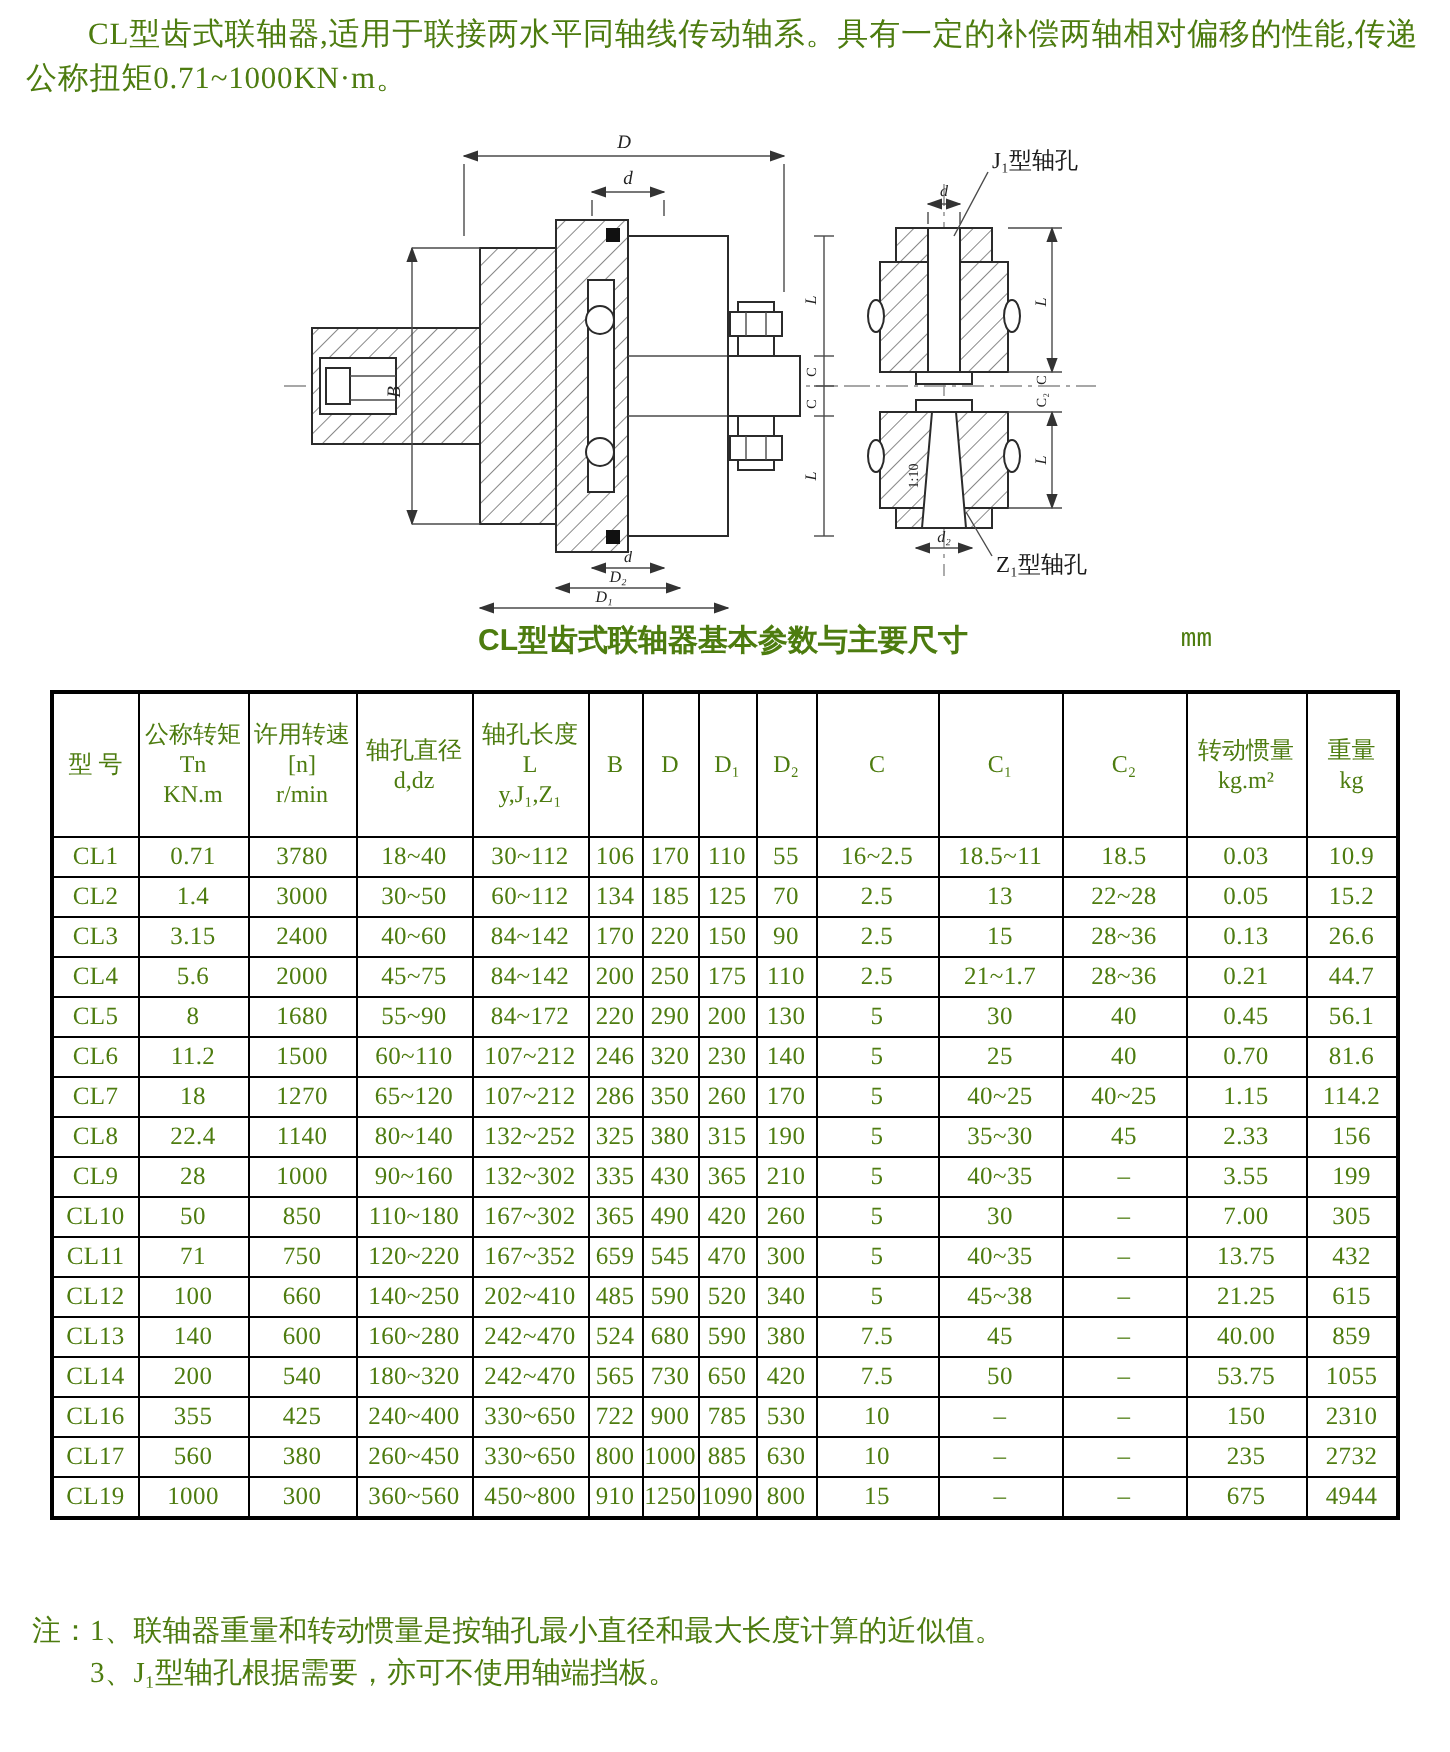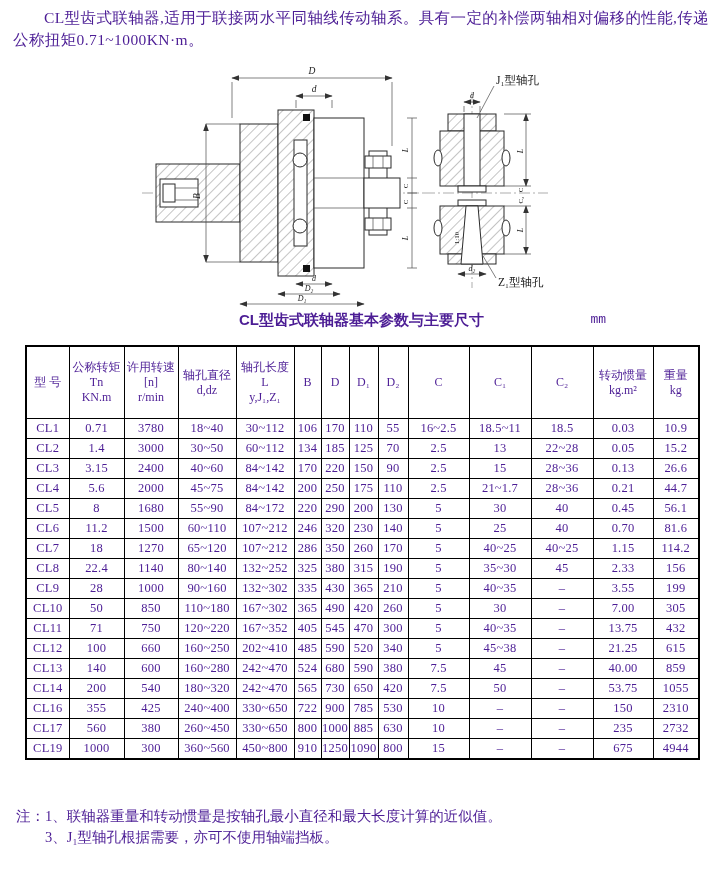--- a/index.html
+++ b/index.html
@@ -1,17 +1,17 @@
 <!DOCTYPE html>
 <html><head>
 <meta charset="utf-8">
 <style>
   html,body{margin:0;padding:0;background:#fff;}
   .page{position:relative;width:725px;height:876px;background:#ffffff;overflow:hidden;
-        font-family:"Liberation Serif","DejaVu Serif",serif;color:#4c1d95;}
+        font-family:"Liberation Serif","DejaVu Serif",serif;color:#4d7c0f;}
   .intro{position:absolute;top:7px;left:13px;width:700px;font-size:15.5px;line-height:22px;
          text-indent:2em;letter-spacing:.4px;}
   .figure{position:absolute;top:56px;left:0;width:725px;height:252px;}
   .figure svg{display:block;}
   .oln{fill:#fff;stroke:#2b2b2b;stroke-width:1;}
   .hat{fill:url(#hat);stroke:#2b2b2b;stroke-width:1;}
   .dim{stroke:#4a4a4a;stroke-width:.7;fill:none;}
   .cl{stroke:#8a8a8a;stroke-width:.7;stroke-dasharray:11 3 2 3;fill:none;}
   .blk{fill:#111;stroke:none;}
   .dtx{font-family:"Liberation Serif","DejaVu Serif",serif;font-style:italic;font-size:9.5px;fill:#222;}
@@ -364,35 +364,35 @@
           <td>–</td>
           <td>7.00</td>
           <td>305</td>
         </tr>
         <tr>
           <td>CL11</td>
           <td>71</td>
           <td>750</td>
           <td>120~220</td>
           <td>167~352</td>
-          <td>405</td>
+          <td>659</td>
           <td>545</td>
           <td>470</td>
           <td>300</td>
           <td>5</td>
           <td>40~35</td>
           <td>–</td>
           <td>13.75</td>
           <td>432</td>
         </tr>
         <tr>
           <td>CL12</td>
           <td>100</td>
           <td>660</td>
-          <td>160~250</td>
+          <td>140~250</td>
           <td>202~410</td>
           <td>485</td>
           <td>590</td>
           <td>520</td>
           <td>340</td>
           <td>5</td>
           <td>45~38</td>
           <td>–</td>
           <td>21.25</td>
           <td>615</td>

